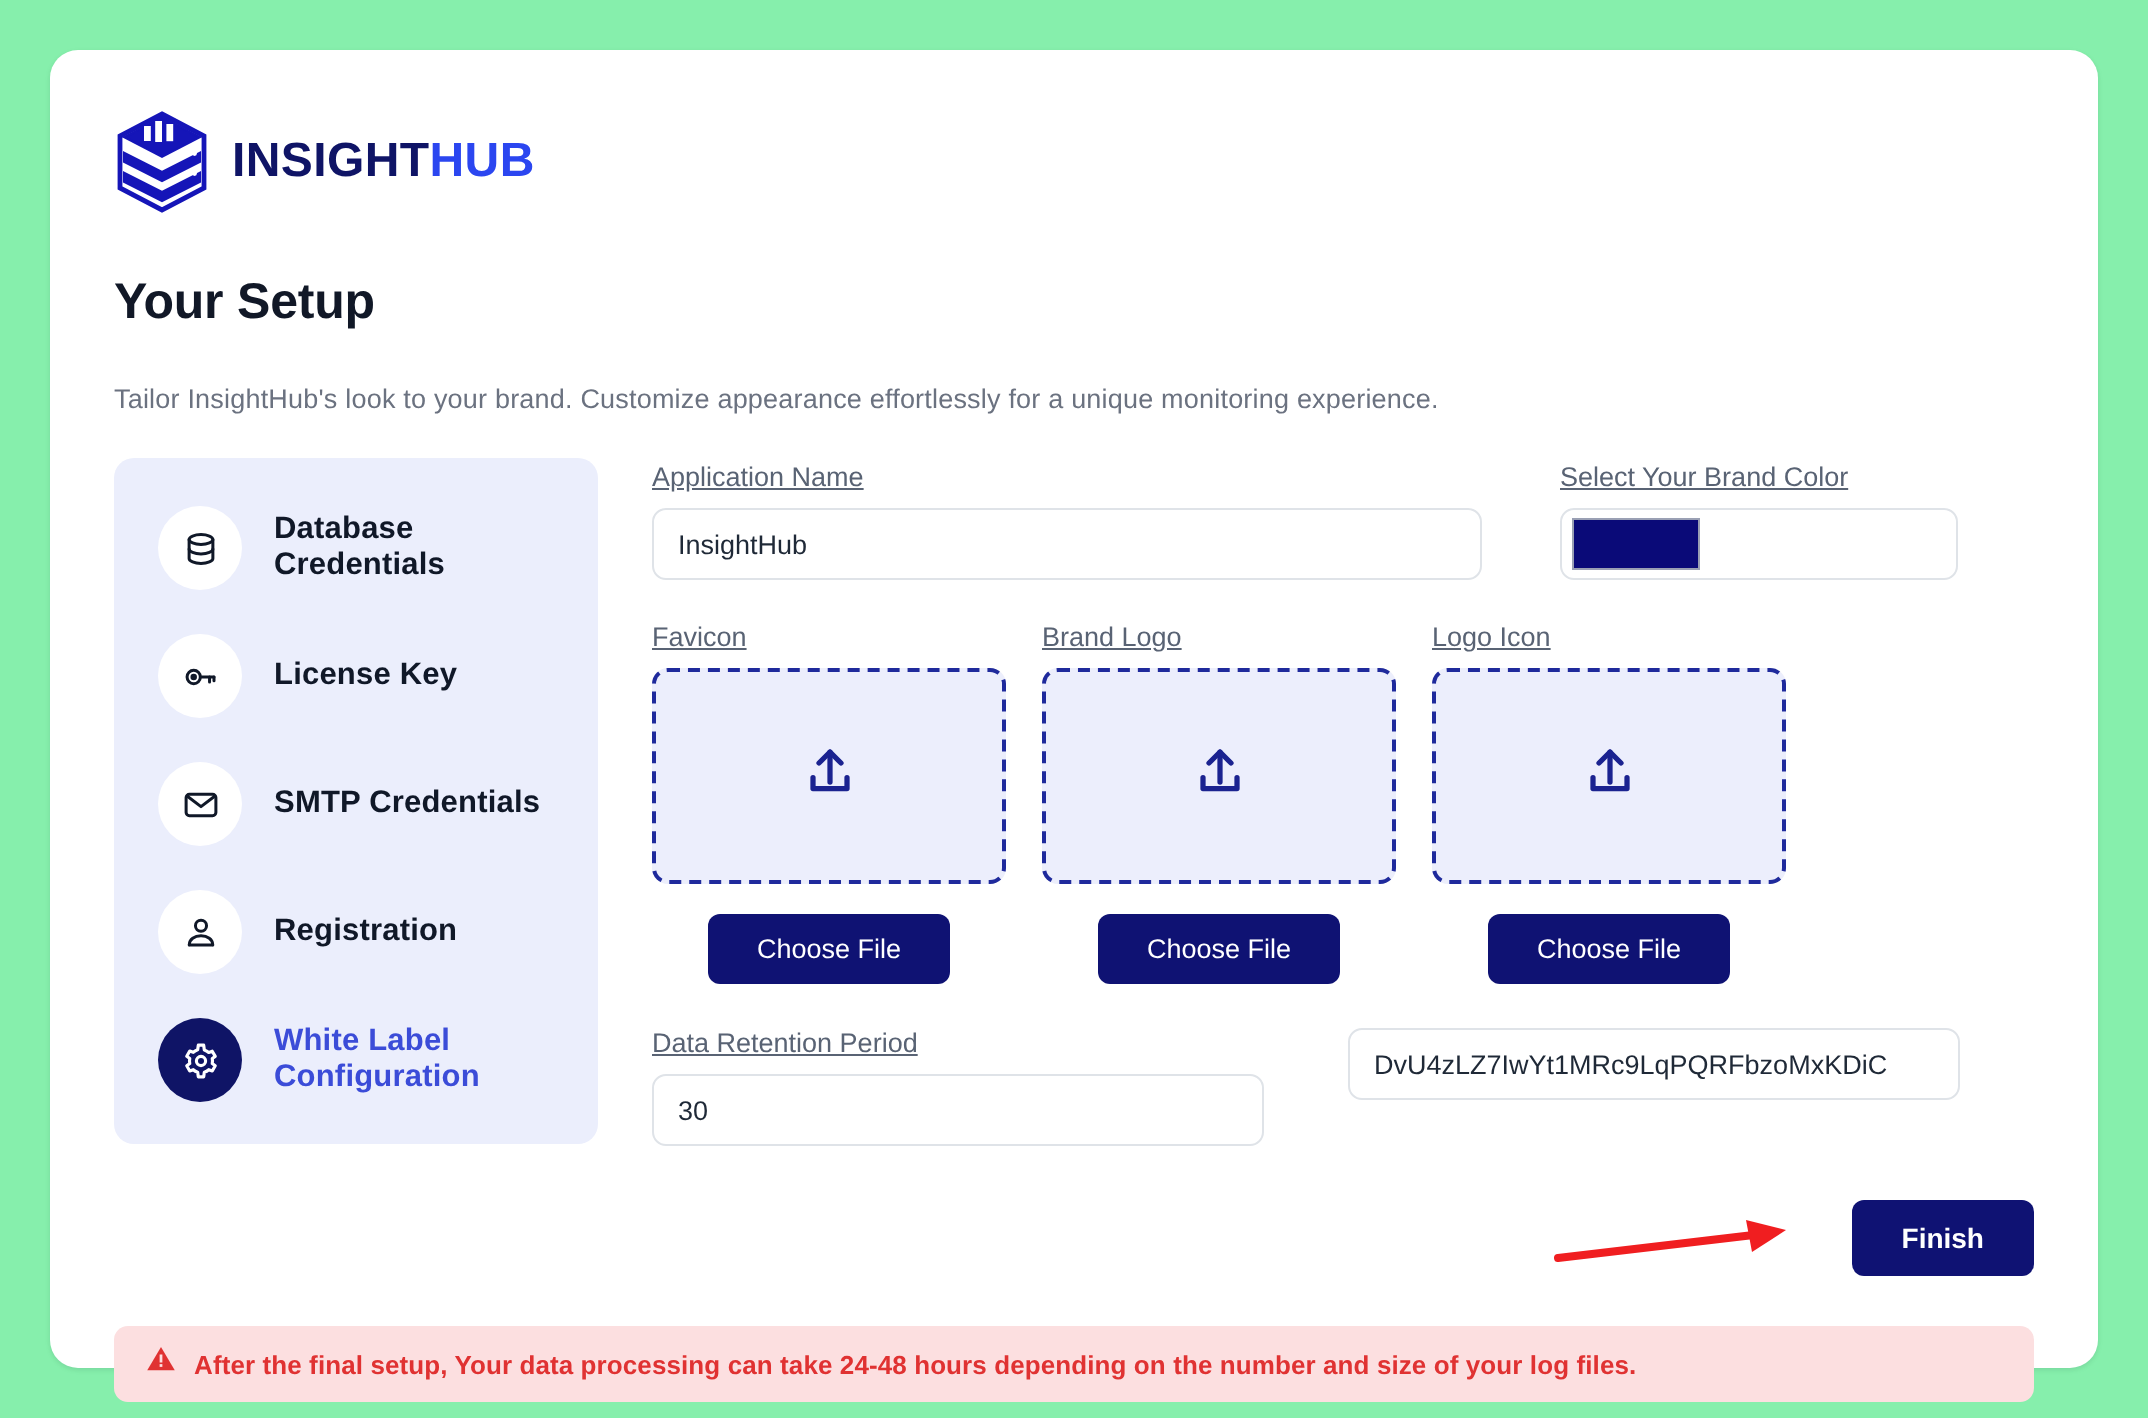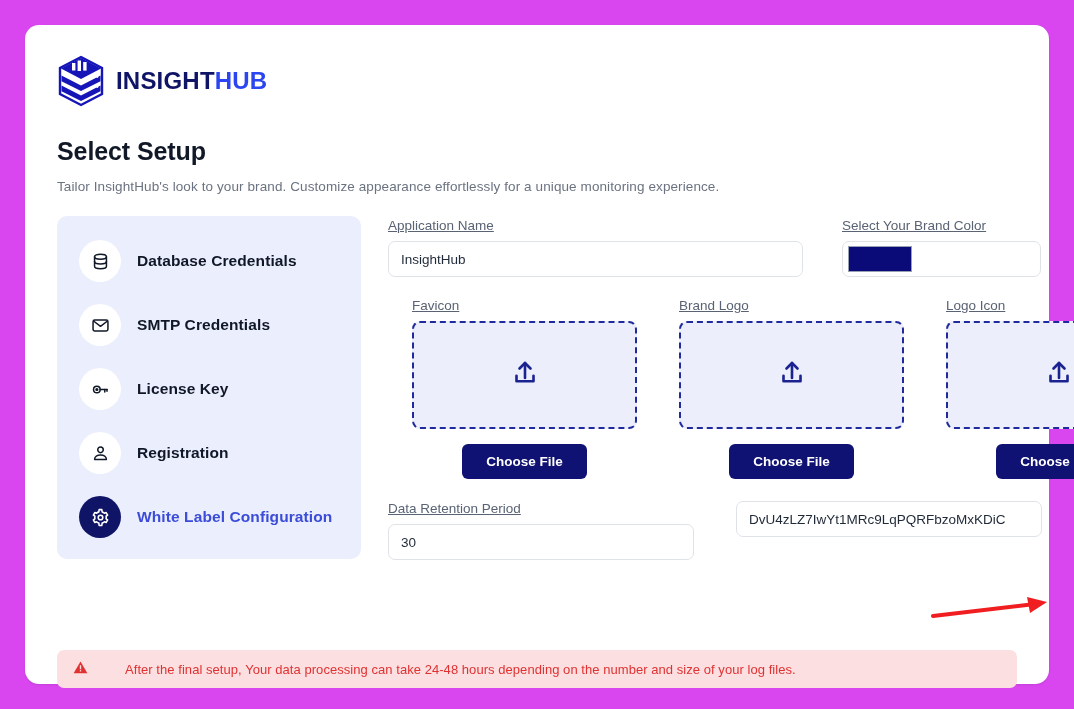--- a/index.html
+++ b/index.html
@@ -7,21 +7,21 @@
     width: 1074px;
     height: 709px;
     background: #f1f3f6;
     font-family: "Liberation Sans", sans-serif;
     overflow: hidden;
   }
   .page {
     position: relative;
     width: 1074px;
     height: 709px;
-    background: #d946ef;
+    background: #86efac;
     padding: 25px 25px;
   }
   .card {
     width: 1024px;
     height: 659px;
     background: #ffffff;
     border-radius: 14px;
     box-shadow: 0 1px 3px rgba(16,24,40,0.06), 0 1px 2px rgba(16,24,40,0.04);
     padding: 30px 32px 0 32px;
     position: relative;
@@ -42,36 +42,36 @@
 
   
   .title {
     margin-top: 30px;
     font-size: 25px;
     font-weight: 700;
     color: #111827;
     letter-spacing: -0.1px;
   }
   .subtitle {
-    margin-top: 13px;
+    margin-top: 26px;
     font-size: 13.5px;
     color: #6b7280;
     letter-spacing: 0.1px;
   }
 
   
   .body-row {
     display: flex;
     gap: 27px;
     margin-top: 22px;
   }
 
   
   .steps {
-    width: 304px;
+    width: 242px;
     flex: none;
     background: #ebeefc;
     border-radius: 10px;
     padding: 22px 0 36px 0;
     height: 343px;
   }
   .step {
     display: flex;
     align-items: center;
     gap: 16px;
@@ -129,37 +129,37 @@
     display: flex; align-items: center;
     padding: 4px 5px;
   }
   .color-swatch {
     width: 64px; height: 26px;
     border: 1px solid #9aa0b4;
     background: #0a0a78;
   }
 
   .row-2 { display: flex; gap: 18px; margin-top: 21px; }
-  .upload-col { width: 225px; flex: none; margin-left: 24px; }
+  .upload-col { width: 177px; flex: none; }
   .upload-box {
     height: 108px;
     border: 2px dashed #1f2a9c;
     border-radius: 8px;
     background: #eceefc;
     display: flex; align-items: center; justify-content: center;
     cursor: pointer;
   }
   .choose-wrap { display: flex; justify-content: center; margin-top: 15px; }
   .btn-choose {
     background: #0f1273;
     color: #fff;
     border: none;
     border-radius: 6px;
     font-size: 13.5px;
-    font-weight: 700;
+    font-weight: 400;
     padding: 10px 24px;
     cursor: pointer;
     font-family: "Liberation Sans", sans-serif;
   }
 
   .row-3 { display: flex; gap: 22px; margin-top: 22px; }
   .col-retention { width: 306px; flex: none; }
   .col-redis { width: 306px; flex: none; margin-left: 20px; }
 
   
@@ -195,24 +195,23 @@
     background: #fcdfe0;
     border-radius: 7px;
     height: 38px;
     display: flex;
     align-items: center;
     gap: 9px;
     padding: 0 16px;
   }
   .alert-text {
     font-size: 13px;
-    font-weight: 400;
+    font-weight: 700;
     color: #e03232;
     letter-spacing: 0.05px;
-    margin-left: 28px;
   }
 </style>
 </head>
 <body>
 
 <div class="page">
   <div class="card">
 
     <div class="brand">
       <span class="brand-mark">
@@ -229,59 +228,59 @@
           <circle cx="40.3" cy="31.8" r="1.15" fill="#ffffff"></circle>
           <circle cx="40.3" cy="41.4" r="1.15" fill="#ffffff"></circle>
           <path d="M24 2 L45 13 V39 L24 50 L3 39 V13 Z" fill="none" stroke="#1515b8" stroke-width="2.4"></path>
         </svg>
       </span>
       <span class="brand-word">
         <span class="w1">INSIGHT</span><span class="w2">HUB</span>
       </span>
     </div>
 
-    <h1 class="title">Select Setup</h1>
+    <h1 class="title">Your Setup</h1>
     <p class="subtitle">Tailor InsightHub's look to your brand. Customize appearance effortlessly for a unique monitoring experience.</p>
 
     <div class="body-row">
 
       <div class="steps">
 
         <div class="step">
           <span class="step-icon">
             <svg viewBox="0 0 24 24" width="19" height="19" fill="none" stroke="#101828" stroke-width="1.9" stroke-linecap="round" stroke-linejoin="round">
               <ellipse cx="12" cy="6" rx="7.5" ry="3.1"></ellipse>
               <path d="M4.5 6v12c0 1.7 3.36 3.1 7.5 3.1s7.5-1.4 7.5-3.1V6"></path>
               <path d="M4.5 12c0 1.7 3.36 3.1 7.5 3.1s7.5-1.4 7.5-3.1"></path>
             </svg>
           </span>
           <span class="step-label">Database Credentials</span>
-        </div>
-
-        <div class="step">
-          <span class="step-icon">
-            <svg viewBox="0 0 24 24" width="19" height="19" fill="none" stroke="#101828" stroke-width="1.9" stroke-linecap="round" stroke-linejoin="round">
-              <rect x="2.6" y="5.2" width="18.8" height="13.6" rx="2.1"></rect>
-              <path d="M3.6 6.6 L12 13 L20.4 6.6"></path>
-            </svg>
-          </span>
-          <span class="step-label">SMTP Credentials</span>
         </div>
 
         <div class="step">
           <span class="step-icon">
             <svg viewBox="0 0 24 24" width="19" height="19" fill="none" stroke="#101828" stroke-width="1.9" stroke-linecap="round" stroke-linejoin="round">
               <circle cx="7.4" cy="12" r="4.2"></circle>
               <circle cx="7.4" cy="12" r="1.1" fill="#101828"></circle>
               <path d="M11.6 12h8.6"></path>
               <path d="M17.4 12v3.1"></path>
               <path d="M20.2 12v2.3"></path>
             </svg>
           </span>
           <span class="step-label">License Key</span>
+        </div>
+
+        <div class="step">
+          <span class="step-icon">
+            <svg viewBox="0 0 24 24" width="19" height="19" fill="none" stroke="#101828" stroke-width="1.9" stroke-linecap="round" stroke-linejoin="round">
+              <rect x="2.6" y="5.2" width="18.8" height="13.6" rx="2.1"></rect>
+              <path d="M3.6 6.6 L12 13 L20.4 6.6"></path>
+            </svg>
+          </span>
+          <span class="step-label">SMTP Credentials</span>
         </div>
 
         <div class="step">
           <span class="step-icon">
             <svg viewBox="0 0 24 24" width="19" height="19" fill="none" stroke="#101828" stroke-width="1.9" stroke-linecap="round" stroke-linejoin="round">
               <circle cx="12" cy="7.4" r="3.5"></circle>
               <path d="M4.6 19.4c0-3.5 3.3-5.6 7.4-5.6s7.4 2.1 7.4 5.6"></path>
               <path d="M4.6 19.6h14.8"></path>
             </svg>
           </span>

